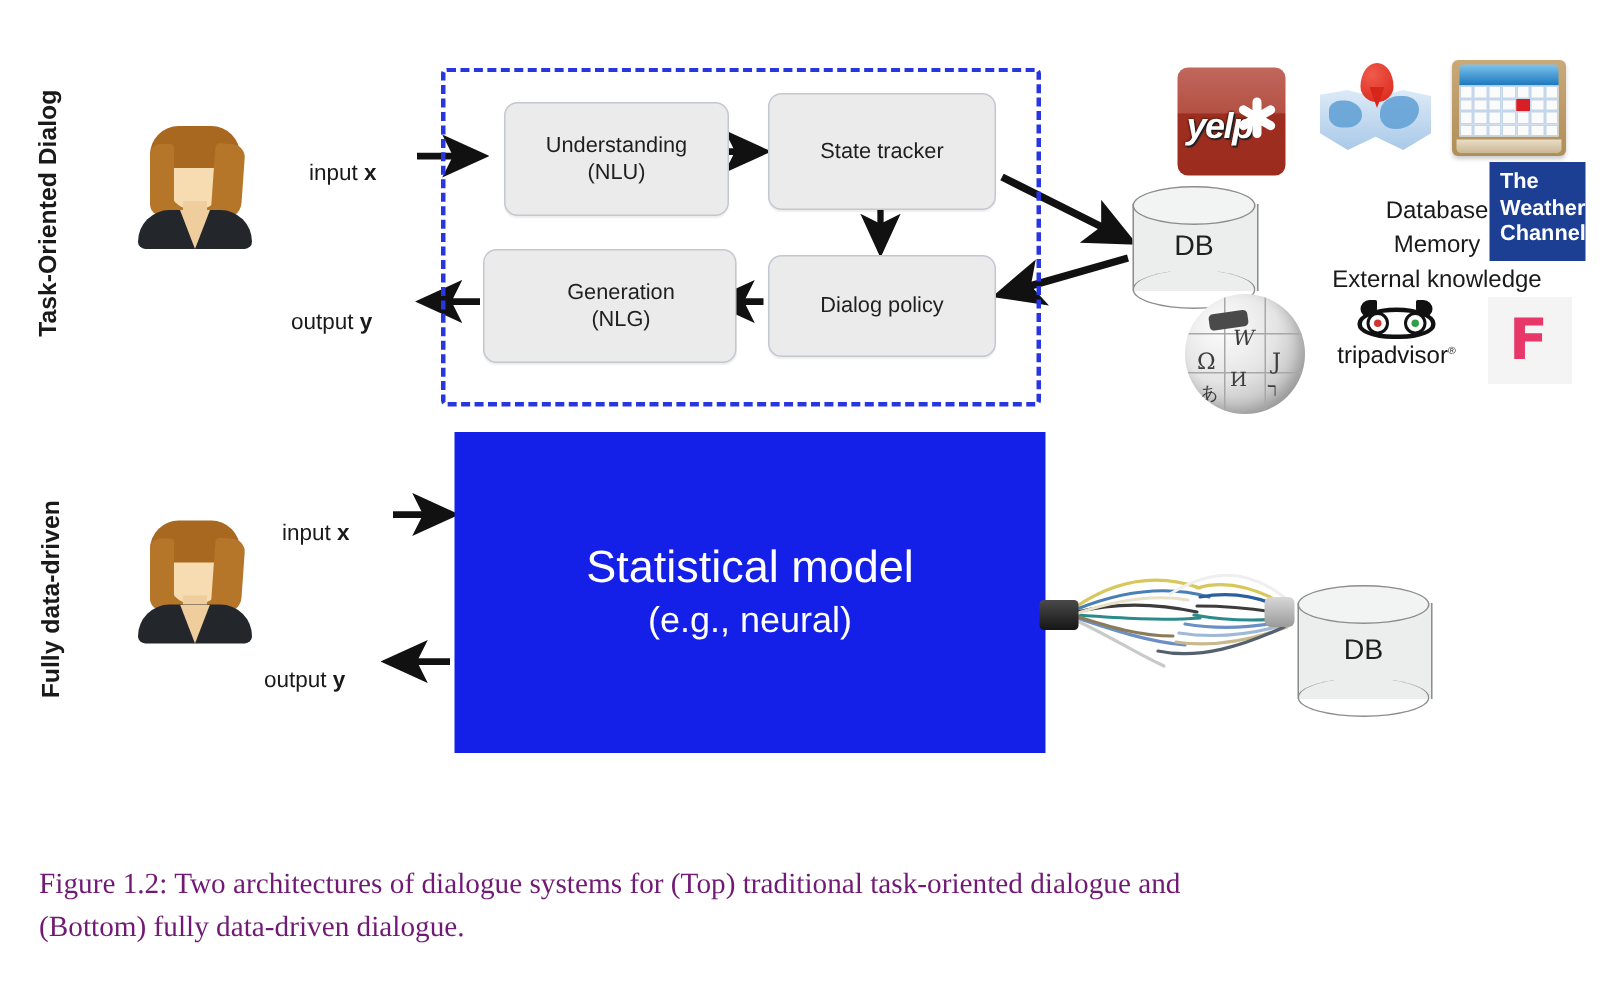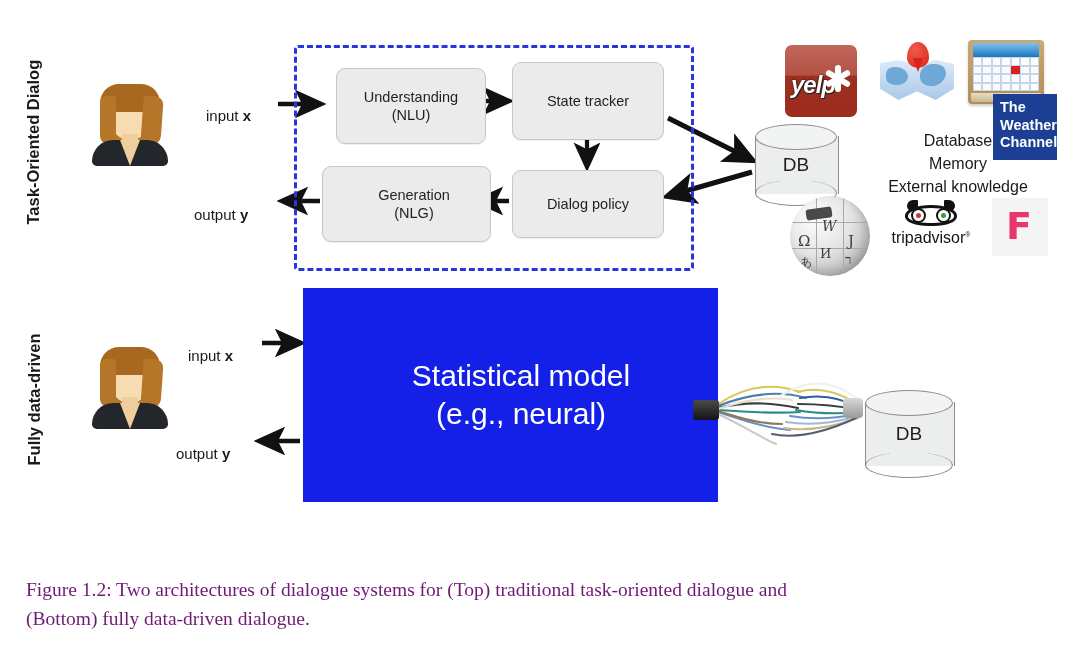--- a/index.html
+++ b/index.html
@@ -82,24 +82,24 @@
   }
   #box-nlu{left:336px;top:68px;width:148px;height:74px;}
   #box-state{left:512px;top:62px;width:150px;height:76px;}
   #box-nlg{left:322px;top:166px;width:152px;height:74px;padding-left:15px;}
   #box-policy{left:512px;top:170px;width:150px;height:66px;}
 
   
   #blue-box{
     position:absolute;left:303px;top:288px;width:394px;height:214px;
     background:#1420e8;display:flex;flex-direction:column;align-items:center;
-    justify-content:center;color:#ffffff;padding-left:21px;
+    justify-content:center;color:#ffffff;
   }
   #blue-box .l1{font-size:30px;line-height:1.28;}
-  #blue-box .l2{font-size:30px;line-height:1.28;}
+  #blue-box .l2{font-size:24px;line-height:1.28;}
 
   
   .db{position:absolute;}
   .db .body{
     position:absolute;left:0;top:12px;width:100%;height:calc(100% - 24px);
     background:#eceded;border-left:1.6px solid #8d8d8d;border-right:1.6px solid #8d8d8d;
   }
   .db .top{
     position:absolute;left:0;top:0;width:100%;height:26px;
     background:#f2f3f3;border:1.6px solid #8d8d8d;border-radius:50%;box-sizing:border-box;
@@ -183,21 +183,21 @@
     display:grid;grid-template-columns:repeat(7,1fr);grid-template-rows:repeat(4,1fr);
   }
   #logo-cal .grid div{border:.5px solid #c3d6ea;}
   #logo-cal .grid div.sel{background:#d81f26;border-color:#d81f26;}
   #logo-cal .base{
     position:absolute;left:3px;bottom:2px;width:70px;height:9px;
     background:linear-gradient(180deg,#e8ddc6,#cbb894);border-radius:0 0 3px 3px;
   }
 
   
-  #logo-twc{left:993px;top:94px;width:64px;height:66px;background:#1c3f94;text-decoration:underline;}
+  #logo-twc{left:993px;top:108px;width:64px;height:66px;background:#1c3f94;text-decoration:underline;}
   #logo-twc .t{
     position:absolute;left:0;top:5px;width:100%;text-align:left;padding-left:7px;
     box-sizing:border-box;color:#fff;font-weight:bold;font-size:14.5px;line-height:1.22;
   }
 
   
   #logo-wiki{left:790px;top:196px;width:80px;height:80px;border-radius:50%;
     background:radial-gradient(circle at 32% 28%,#fdfdfd 0%,#e4e4e4 45%,#b9b9b9 78%,#8f8f8f 100%);
     overflow:hidden;box-shadow:inset -4px -4px 8px rgba(0,0,0,.16);}
   #logo-wiki .seam{position:absolute;background:#a8a8a8;}

